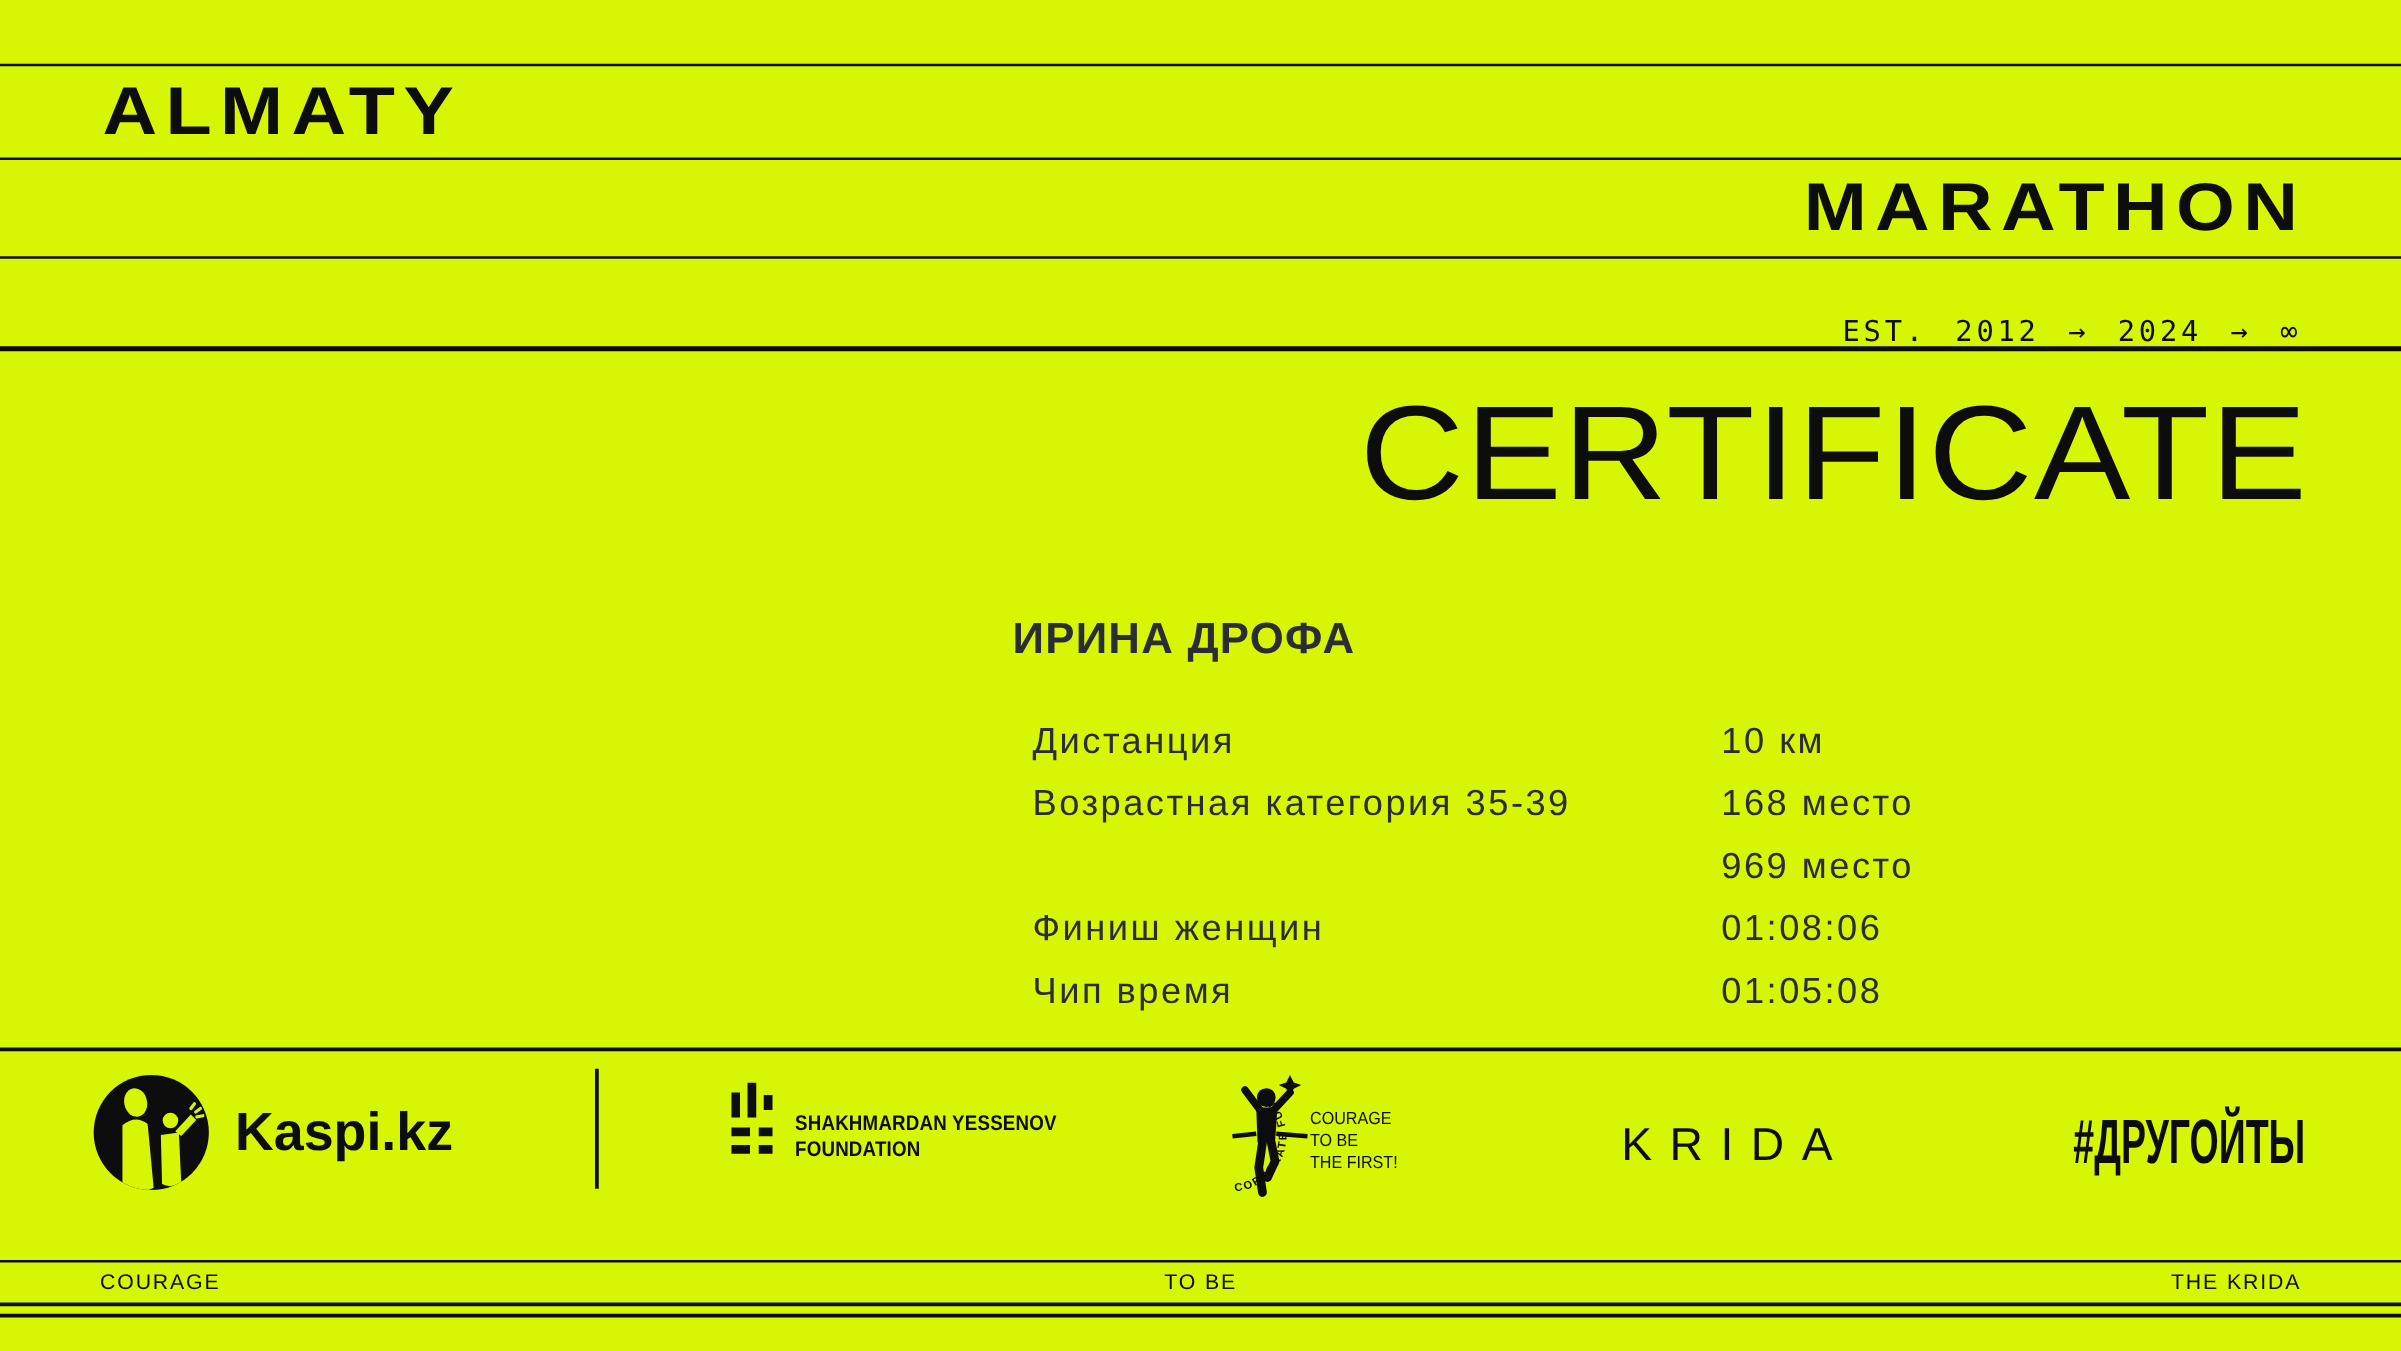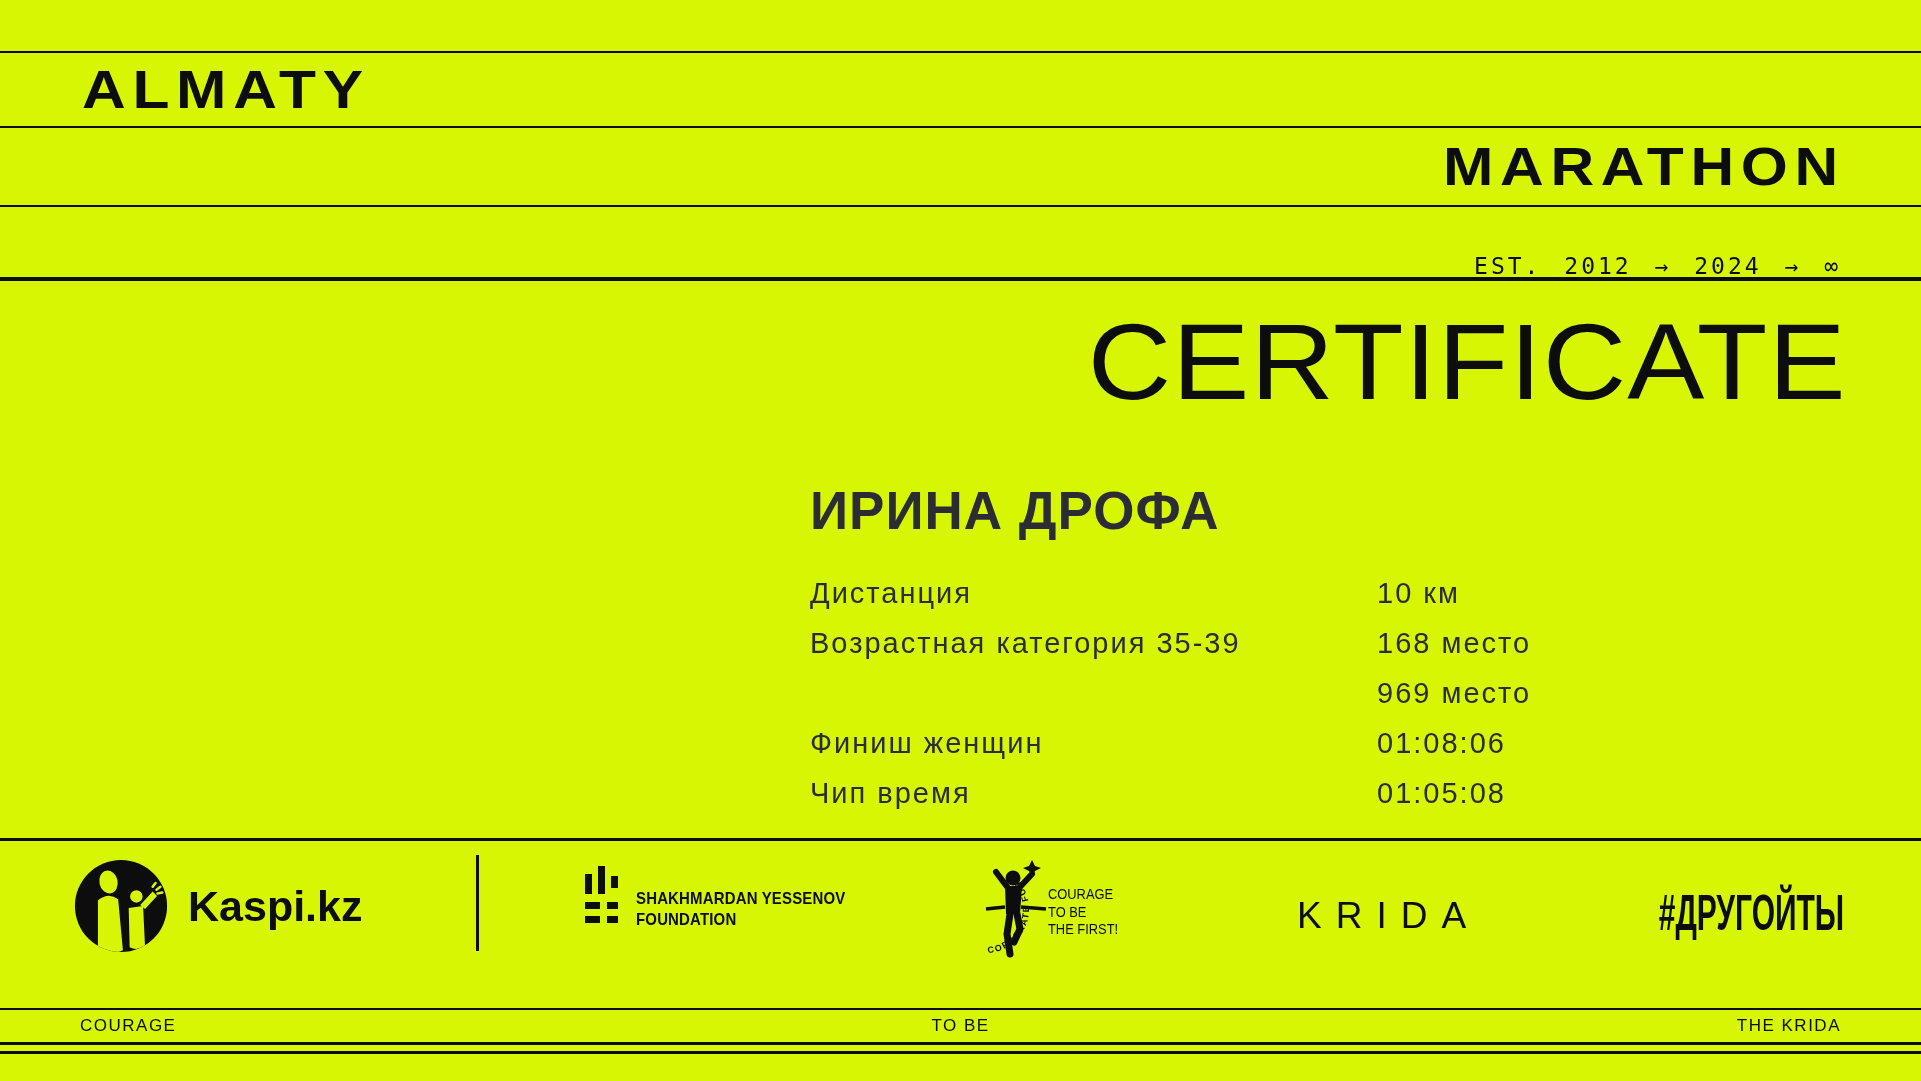--- a/index.html
+++ b/index.html
@@ -45,29 +45,29 @@
     font-family:"DejaVu Sans Mono", monospace;
     font-size:23px;letter-spacing:3px;word-spacing:6px;white-space:nowrap;margin-top:24px;
   }
   .cert-title{
     position:absolute;right:74px;top:306px;
     font-size:107px;line-height:112px;font-weight:400;letter-spacing:1px;
     transform:scaleX(1.08);transform-origin:right center;white-space:nowrap;
   }
   .runner-name{
     position:absolute;left:810px;top:486px;
-    font-size:53px;line-height:50px;font-weight:700;letter-spacing:1px;
+    font-size:35px;line-height:50px;font-weight:700;letter-spacing:1px;
     color:var(--text);white-space:nowrap;
   }
   .results{
     position:absolute;left:810px;top:568px;width:760px;
     color:var(--text);
   }
   .results .row{position:relative;height:50px;line-height:50px;font-size:29px;letter-spacing:2px;white-space:nowrap;}
-  .results .lbl{position:absolute;left:0;}
+  .results .lbl{position:absolute;left:16px;}
   .results .val{position:absolute;left:567px;}
 
   
   .kaspi-logo{position:absolute;left:73px;top:858px;width:96px;height:96px;}
   .kaspi-word{
     position:absolute;left:188px;top:876px;font-size:43px;line-height:60px;
     font-weight:700;letter-spacing:0;white-space:nowrap;
   }
   .vdivider{position:absolute;left:476px;top:855px;width:3px;height:96px;background:var(--ink);}
   .yessenov-icon{position:absolute;left:585px;top:866px;width:34px;height:60px;}

